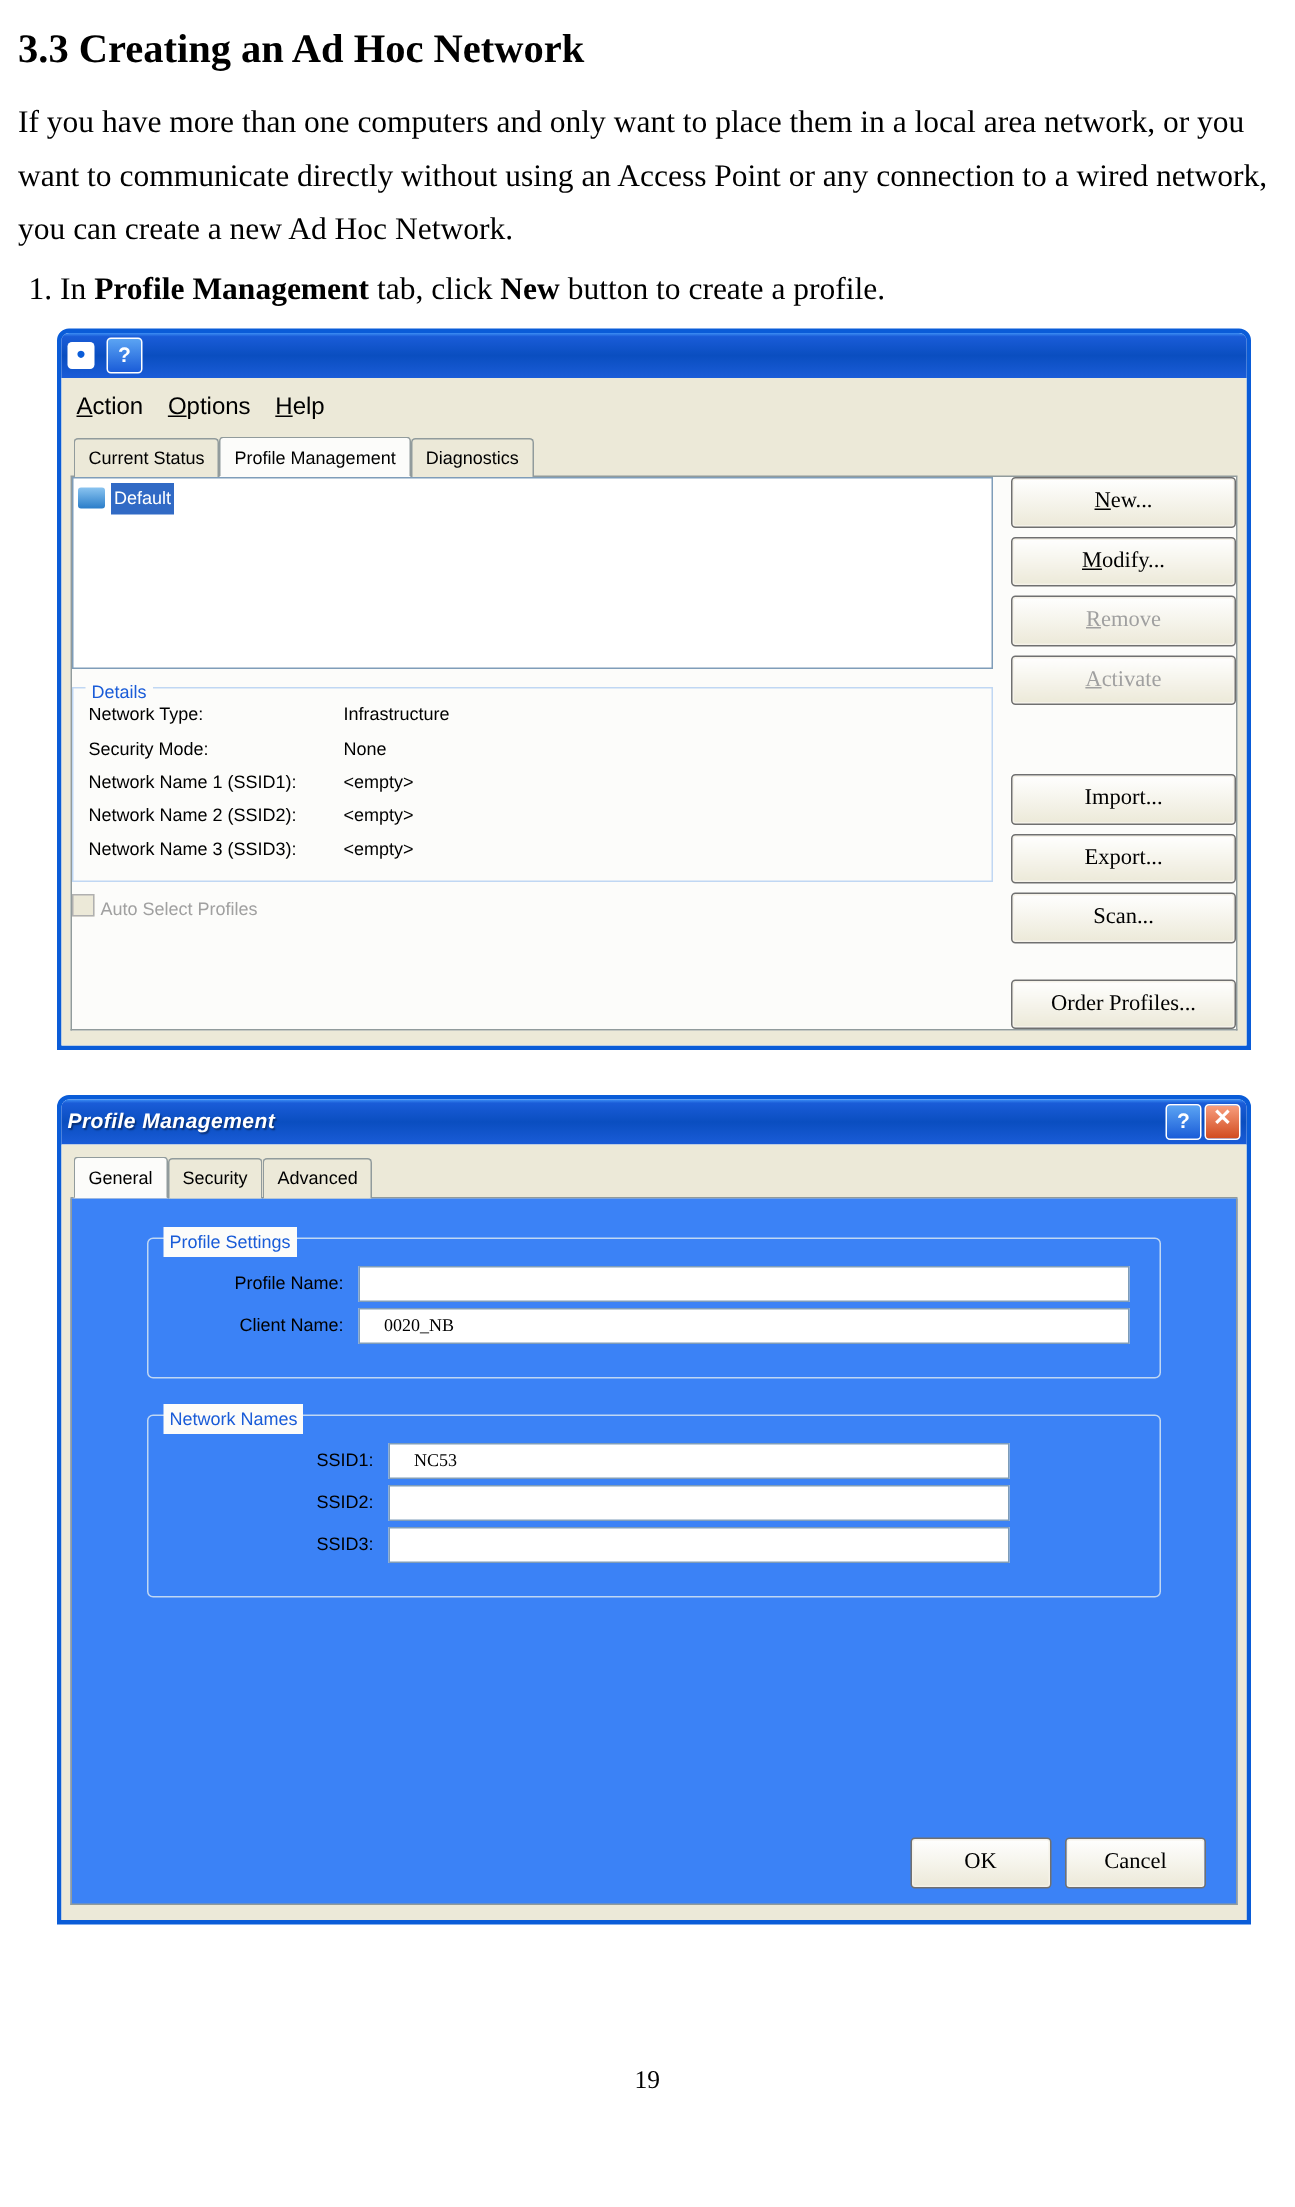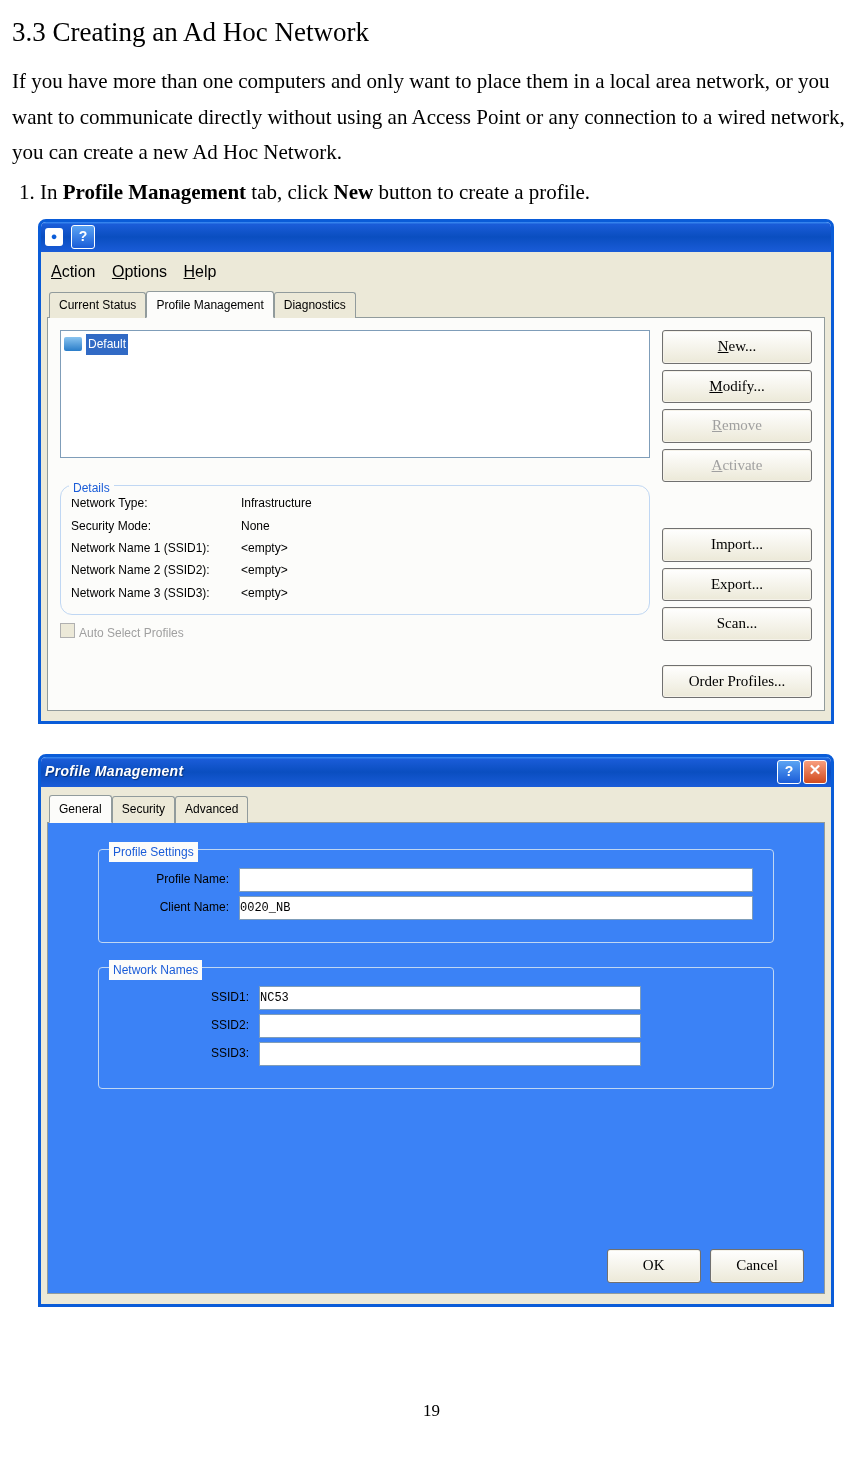--- a/index.html
+++ b/index.html
@@ -1,64 +1,64 @@
 <!DOCTYPE html>
 <html><head>
 <meta charset="utf-8">
 <style>
 body{margin:0;padding:10px 12px;font-family:"Times New Roman",serif;font-size:21px;color:#000;background:#fff;width:839px;line-height:1.7}
-h2{font-size:27px;font-weight:normal;margin:0 0 8px 0}
+h2{font-size:27px;font-weight:bold;margin:0 0 8px 0}
 p{margin:0 0 4px 0}
 ol{margin:2px 0 8px 0;padding-left:28px}
 
 
 .xp-window{border:3px solid #0a5cd8;border-radius:8px 8px 0 0;font-family:Tahoma,sans-serif;font-size:12px;margin-left:26px;margin-bottom:30px}
 .xp-titlebar{background:linear-gradient(to bottom,#3b8df3 0%,#1a5cd8 8%,#0a4ec0 50%,#1a5cd8 100%);height:30px;display:flex;align-items:center;padding:0 4px;border-radius:5px 5px 0 0}
 .xp-title-icon{width:18px;height:18px;background:#fff;border-radius:3px;margin-right:6px;flex-shrink:0;display:flex;align-items:center;justify-content:center;color:#0a5cd8;font-weight:bold;font-size:11px}
 .xp-title{color:#fff;font-weight:bold;font-size:14px;flex:1;text-shadow:1px 1px 1px rgba(0,0,0,0.4);font-style:italic;letter-spacing:0.3px}
 .xp-help-btn{width:22px;height:22px;background:linear-gradient(to bottom,#5ba4f3,#1a5cd8);border:1px solid #fff;border-radius:3px;color:#fff;font-weight:bold;text-align:center;line-height:20px;font-size:14px;margin-left:2px}
 .xp-close-btn{width:22px;height:22px;background:linear-gradient(to bottom,#f89e7e,#d14b1f);border:1px solid #fff;border-radius:3px;color:#fff;font-weight:bold;text-align:center;line-height:18px;font-size:15px;margin-left:2px}
 
 .xp-body{background:#ece9d8;padding:4px 6px 10px 6px}
 .xp-menubar{padding:2px 4px 6px 4px;font-size:16px}
 .xp-menubar span{margin-right:12px}
 .xp-menubar u{text-decoration:underline}
 
 .xp-tabrow{display:flex;border-bottom:1px solid #919b9c;padding-left:2px}
 .xp-tab{background:#ece9d8;border:1px solid #919b9c;border-bottom:none;border-radius:3px 3px 0 0;padding:2px 9px;font-size:12px;margin-right:0;position:relative;top:1px}
 .xp-tab.active{background:#fcfcfa;top:0px;padding-top:3px;z-index:2;border-bottom:1px solid #fcfcfa;margin-bottom:-1px}
 
-.xp-tabcontent{background:#fcfcfa;border:1px solid #919b9c;border-top:none;padding:12px}
+.xp-tabcontent{background:#fcfcfa;border:1px solid #919b9c;border-top:none;}
 .layout-row{display:flex;gap:12px}
 .left-col{flex:1}
 .right-col{width:150px;display:flex;flex-direction:column;gap:6px}
 
 .profile-list{background:#fff;border:1px solid #7f9db9;height:120px;padding:3px}
 .profile-item{display:flex;align-items:center;gap:4px}
 .profile-item.selected span.txt{background:#316ac5;color:#fff;padding:0 2px}
 .profile-icon{width:18px;height:14px;background:linear-gradient(to bottom,#8ac4f0,#2a7dc9);border-radius:2px;display:inline-block}
 
 .xp-btn{background:linear-gradient(to bottom,#fff,#ece9d8);border:1px solid #707070;border-radius:3px;padding:3px 6px;font-size:15px;font-family:Tahoma;text-align:center;box-shadow:inset 0 0 0 1px #f5f2e9}
 .xp-btn.disabled{color:#a0a0a0}
 .xp-btn u{text-decoration:underline}
 
-.details-box{border:1px solid #c0d7f3;border-radius:12px;margin-top:27px;padding:6px 10px 10px 10px;position:relative}
+.details-box{border:1px solid #c0d7f3;border-radius:0;margin-top:12px;padding:6px 10px 10px 10px;position:relative}
 .details-legend{position:absolute;top:-8px;left:8px;background:#fcfcfa;padding:0 4px;color:#1a5cd8;font-size:12px}
 .details-row{display:flex;font-size:12px;padding:1px 0}
 .details-label{width:170px}
 .auto-select{margin-top:8px;color:#a0a0a0;font-size:12px;display:flex;align-items:flex-start;gap:4px}
 .chk-disabled{width:13px;height:13px;border:1px solid #b0b0b0;background:#ece9d8}
 
 
 .dialog-content{background:#3b82f6;border:1px solid #919b9c;border-top:none;padding:20px 20px 10px 20px;min-height:440px;display:flex;flex-direction:column}
 .form-group{border:1px solid #c0d7f3;border-radius:4px;padding:14px 20px 18px 20px;margin:6px 30px 18px 30px;position:relative}
 .form-legend{position:absolute;top:-8px;left:10px;background:#fcfcfa;padding:0 4px;color:#1a5cd8;font-size:12px}
 .form-row{display:flex;align-items:center;margin:4px 0}
 .form-label{width:110px;text-align:right;padding-right:10px;font-size:12px}
-.form-input{flex:1;border:1px solid #7f9db9;padding:2px 0;font-size:12px;height:18px;font-family:Liberation Mono, monospace;background:#fff}
+.form-input{flex:1;border:1px solid #7f9db9;padding:2px 16px;font-size:12px;height:18px;font-family:Liberation Serif, serif;background:#fff}
 .ssid-row .form-label{width:130px}
 .ssid-row .form-input{width:380px;flex:none}
 .dialog-footer{margin-top:auto;text-align:right;padding-top:10px}
 .dialog-footer .xp-btn{width:80px;margin-left:6px;display:inline-block}
 .page-num{text-align:center;font-size:17px;margin-top:90px}
 </style>
 </head>
 <body>
 
 <h2>3.3 Creating an Ad Hoc Network</h2>

